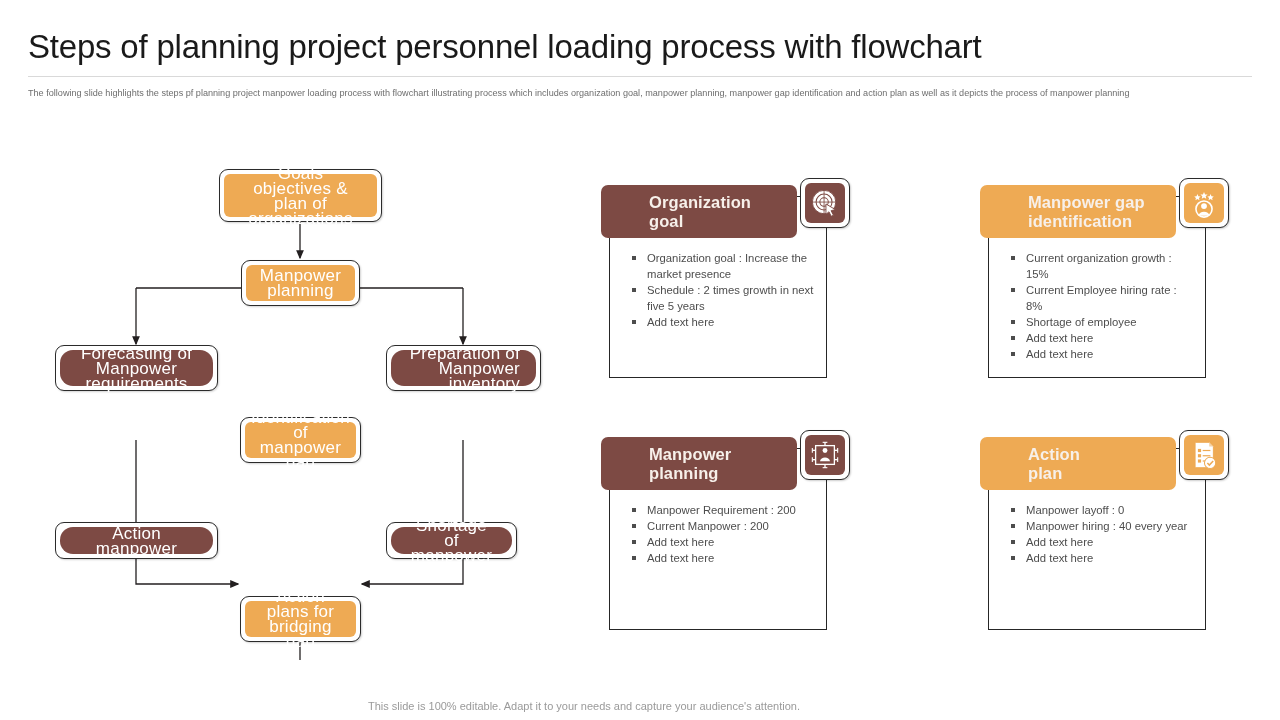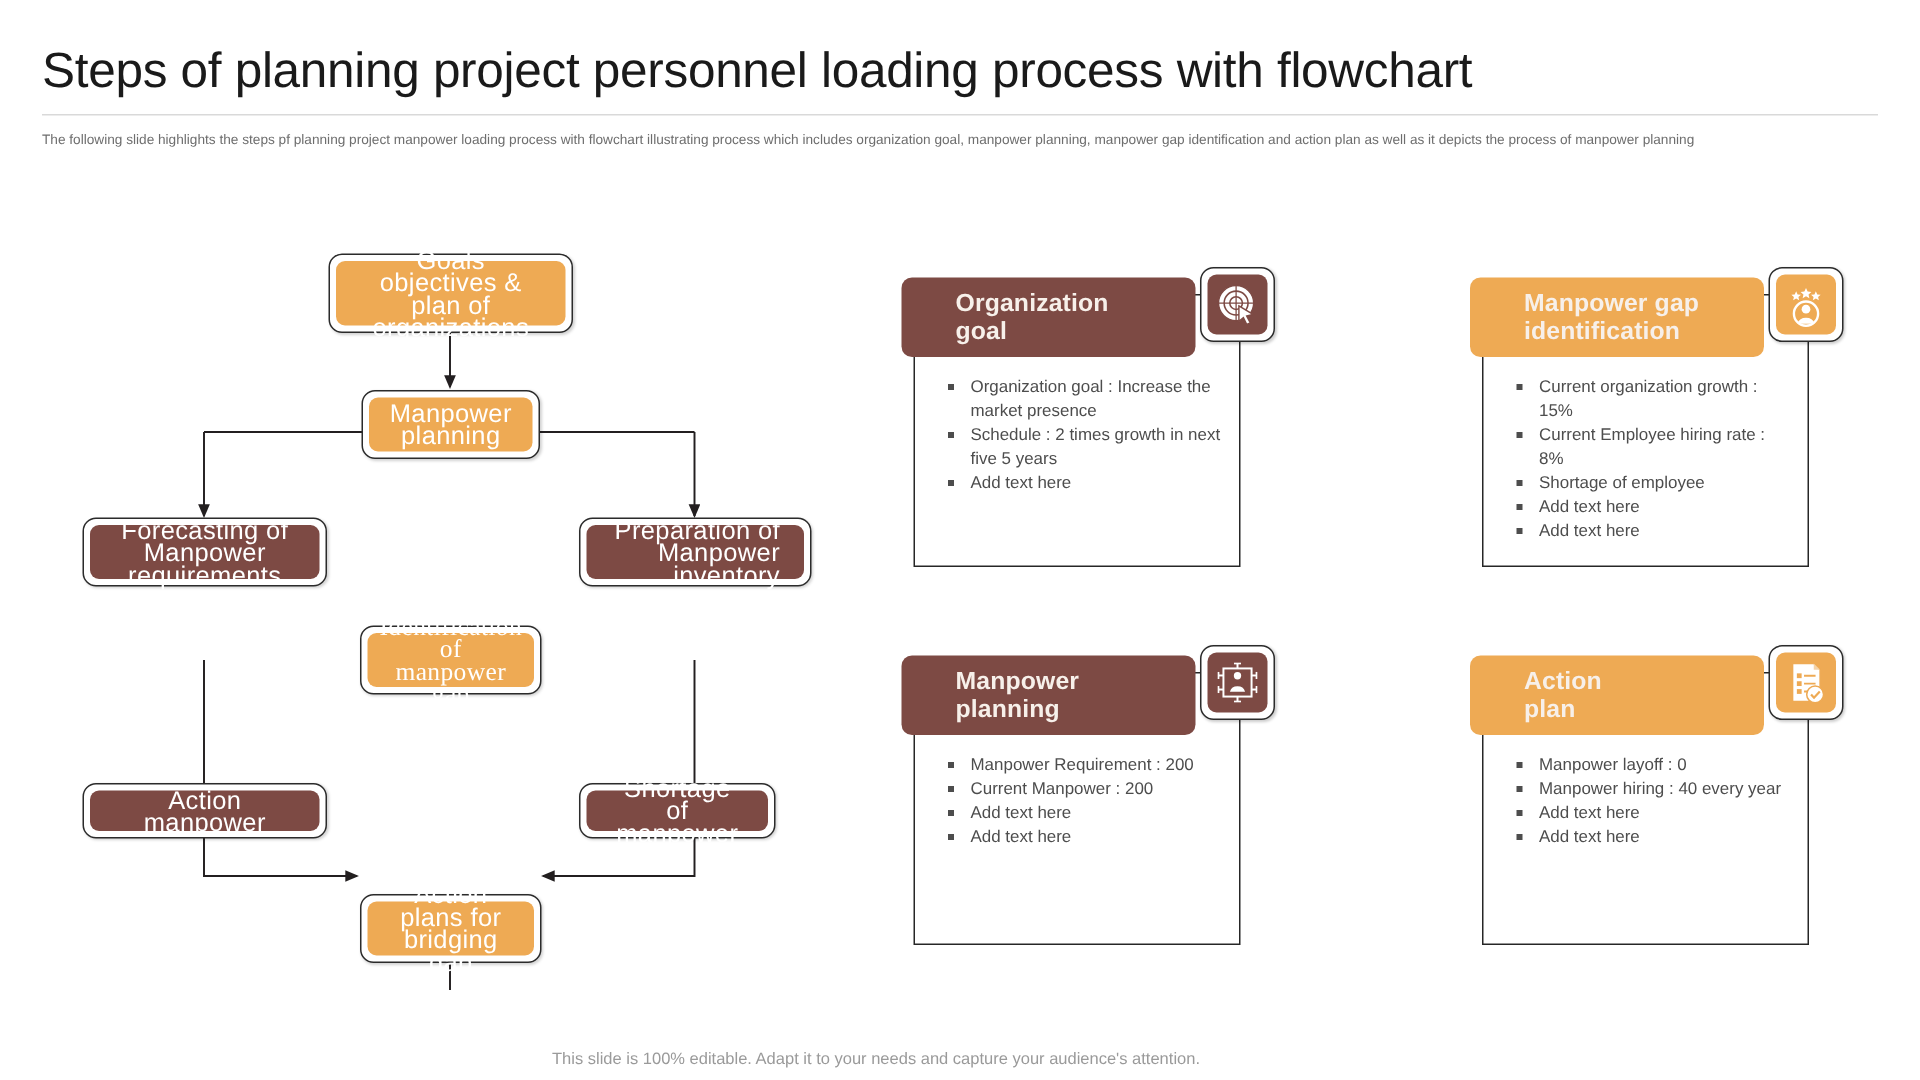--- a/index.html
+++ b/index.html
@@ -76,41 +76,41 @@
     align-items: center;
     justify-content: center;
     text-align: center;
     color: #ffffff;
     font-size: 17px;
     line-height: 15px;
     letter-spacing: 0.25px;
     padding: 0 16px;
   }
   .node.amber .node-inner { background: #eeaa54; }
-  .node.brown .node-inner { background: #7d4a44; }
+  .node.brown .node-inner { background: #7d4a44; border-radius: 13px; }
 
   
   .info-card {
     position: absolute;
     box-sizing: border-box;
     width: 218px;
     background: #ffffff;
     border: 1px solid #262626;
   }
   .card-band {
     position: absolute;
     left: -9px;
     top: -12px;
     width: 196px;
     height: 53px;
     border-radius: 7px 7px 7px 7px;
     box-sizing: border-box;
     display: flex;
     align-items: center;
-    padding-left: 36px;
+    padding-left: 48px;
     color: #f7f0ea;
     font-size: 16.5px;
     font-weight: bold;
     line-height: 19px;
     letter-spacing: 0.1px;
   }
   .card-band.brown { background: #7d4a44; }
   .card-band.amber { background: #eeaa54; }
   .card-icon {
     position: absolute;
@@ -225,21 +225,21 @@
   <div class="node brown" style="left:55px; top:195px; width:163px; height:46px;">
     <div class="node-inner" style="white-space:pre-line;">Forecasting of
 Manpower  requirements</div>
   </div>
 
   <div class="node brown" style="left:386px; top:195px; width:155px; height:46px;">
     <div class="node-inner" style="white-space:pre-line;text-align:right;">Preparation  of
 Manpower  inventory</div>
   </div>
 
-  <div class="node amber" style="left:240px; top:267px; width:121px; height:46px;font-family:Liberation Serif, serif;">
+  <div class="node amber" style="left:240px; top:267px; width:121px; height:46px;">
     <div class="node-inner" style="white-space:pre-line;">Identification  of
 manpower  gap</div>
   </div>
 
   <div class="node brown" style="left:55px; top:372px; width:163px; height:37px;">
     <div class="node-inner" style="white-space:pre-line;">Action manpower</div>
   </div>
 
   <div class="node brown" style="left:386px; top:372px; width:131px; height:37px;">
     <div class="node-inner" style="white-space:pre-line;">Shortage of manpower</div>

